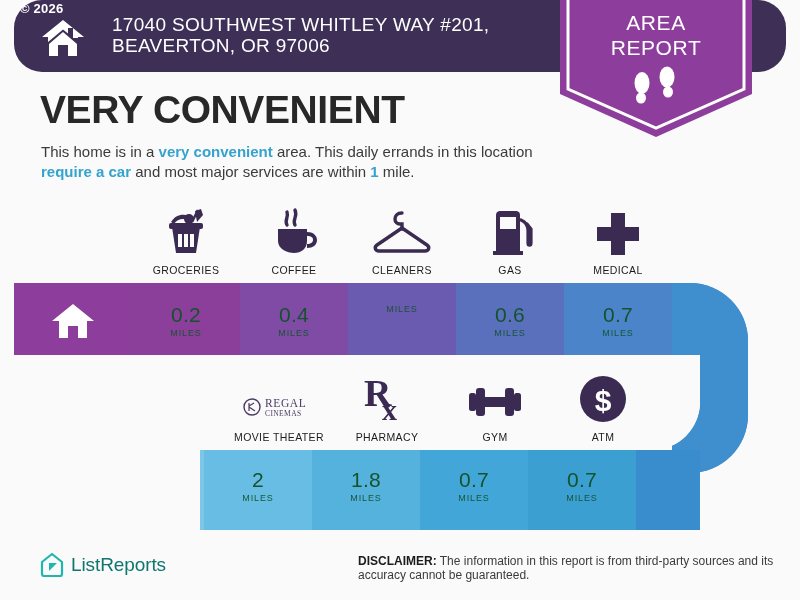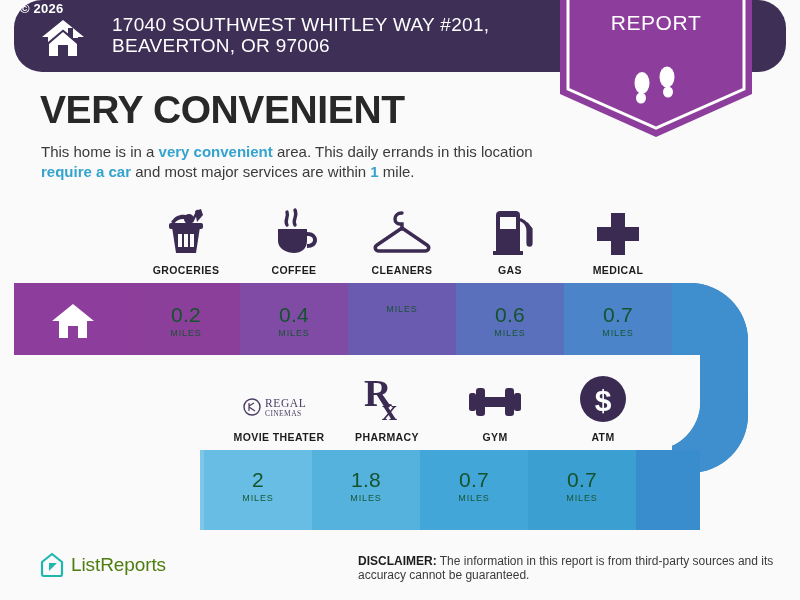--- a/index.html
+++ b/index.html
@@ -59,33 +59,33 @@
 
   
   .iconrow{position:absolute;left:0;width:800px;}
   .row1{top:205px;}
   .row2{top:372px;}
   .cellcol{
     position:absolute;width:108px;text-align:center;
   }
   .ic{height:52px;display:flex;align-items:flex-end;justify-content:center;}
   .iclabel{
-    margin-top:7px;font-size:10.5px;font-weight:bold;color:#1c1c1c;
+    margin-top:7px;font-size:10.5px;font-weight:normal;color:#1c1c1c;
     letter-spacing:.4px;white-space:nowrap;
   }
 
   
   .distcol{position:absolute;width:108px;text-align:center;color:#14532d;}
   .dnum{font-size:21px;line-height:24px;letter-spacing:.3px;}
   .dunit{font-size:9px;letter-spacing:.9px;margin-top:1px;opacity:.95;}
   .homecell-icon{position:absolute;width:46px;height:38px;}
 
   
   .lr-logo{position:absolute;left:40px;top:552px;display:flex;align-items:center;gap:7px;}
-  .lr-text{font-size:19px;color:#4d7c0f;letter-spacing:-.1px;}
+  .lr-text{font-size:19px;color:#0f766e;letter-spacing:-.1px;}
   .disclaimer{
     position:absolute;left:358px;top:554px;width:425px;
     font-size:12px;line-height:14px;color:#3b3b3b;
   }
   .disclaimer b{color:#1c1c1c;}
 </style>
 </head>
 <body>
 
 <div id="page">
@@ -166,20 +166,21 @@
     </svg>
     <div class="addr">17040 SOUTHWEST WHITLEY WAY #201, BEAVERTON, OR 97006</div>
   </div>
 
   <div class="badge-wrap">
     <svg class="badge-shape" viewBox="0 0 200 155">
       <path d="M4 0 H196 V108 L100 151 L4 108 Z" fill="#8d3d9b"></path>
       <path d="M12 0 H188 V103 L100 142 L12 103 Z" fill="none" stroke="#ffffff" stroke-width="3"></path>
     </svg>
     <div class="badge-text">
+      <div>AREA</div>
       <div>REPORT</div>
     </div>
     <svg class="badge-feet" viewBox="0 0 56 42">
       <ellipse cx="14" cy="17" rx="7.5" ry="11" fill="#fff"></ellipse>
       <ellipse cx="13" cy="32" rx="5" ry="5.5" fill="#fff"></ellipse>
       <ellipse cx="39" cy="11" rx="7.5" ry="10.5" fill="#fff"></ellipse>
       <ellipse cx="40" cy="26" rx="5" ry="5.5" fill="#fff"></ellipse>
     </svg>
   </div>
 

